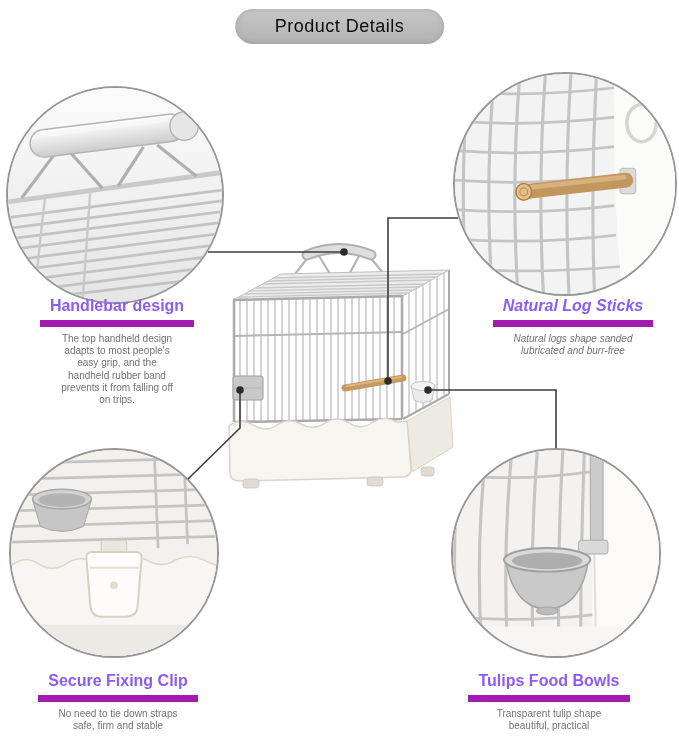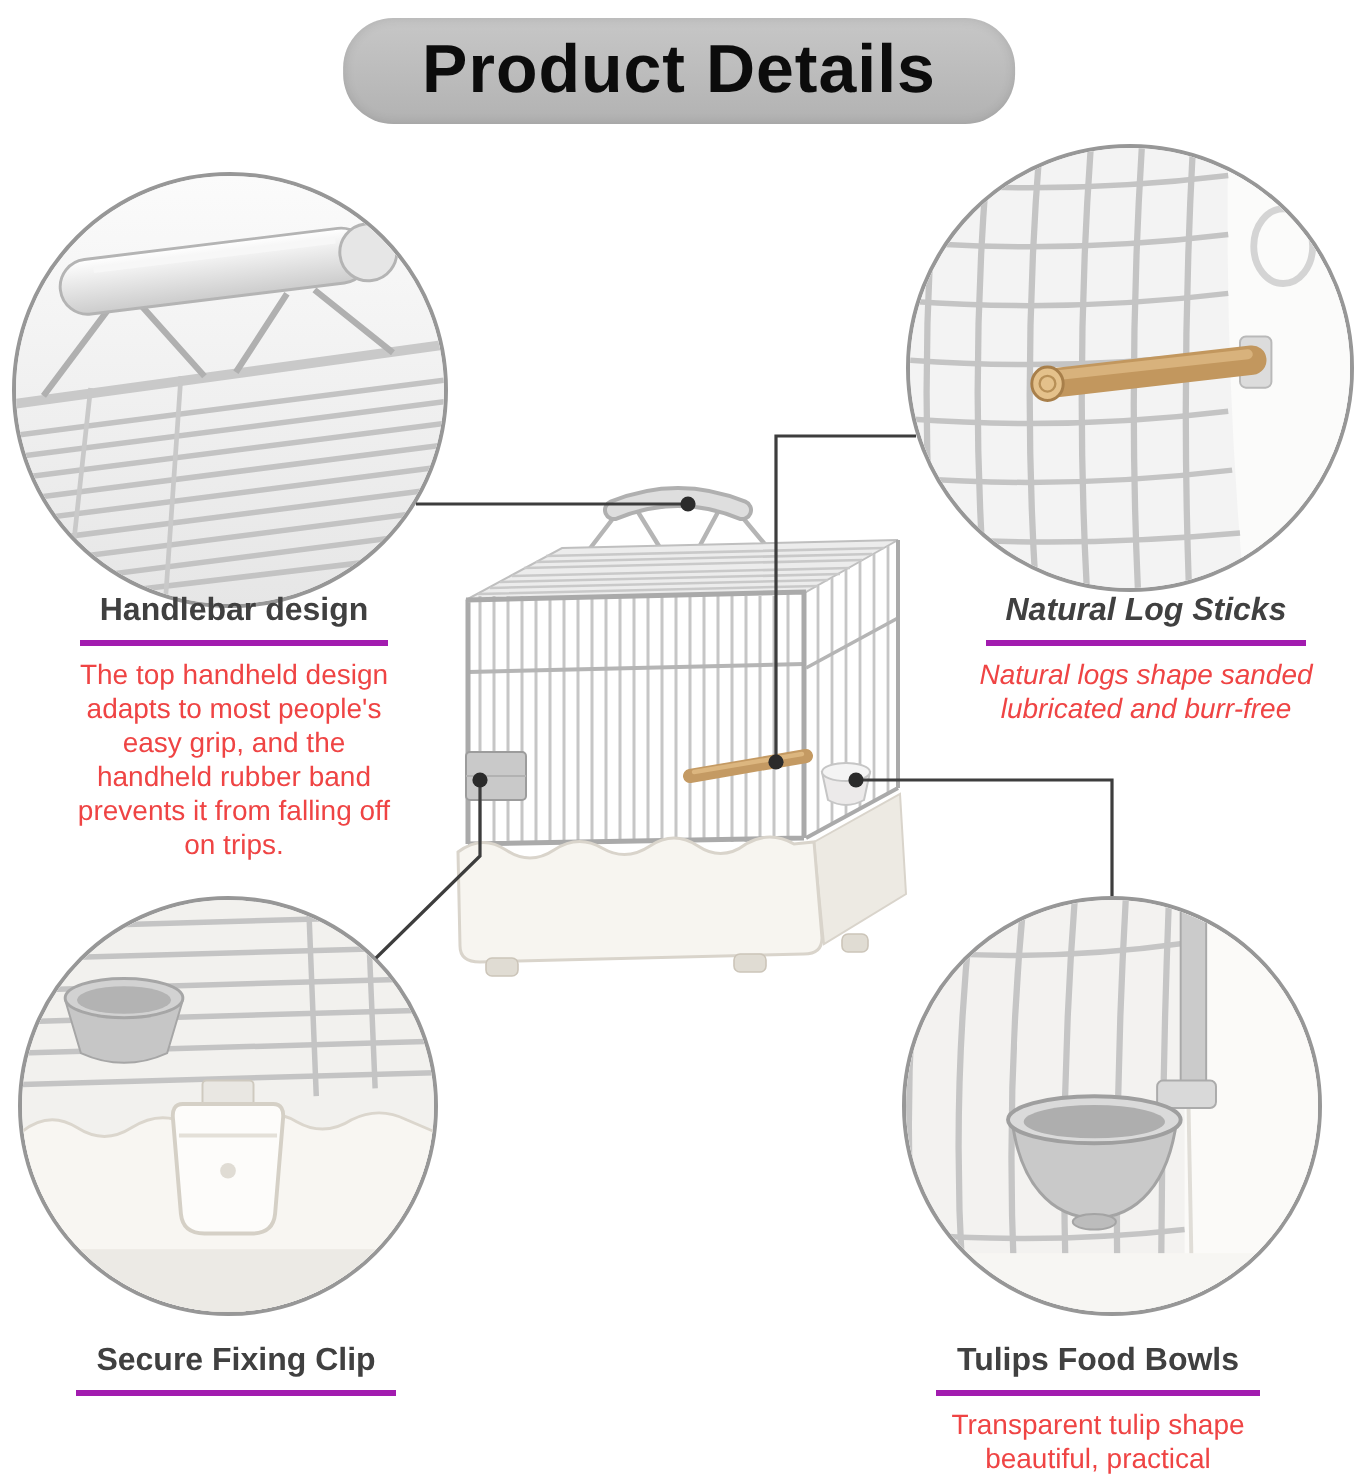--- a/index.html
+++ b/index.html
@@ -7,42 +7,42 @@
     position:relative;width:679px;height:742px;overflow:hidden;background:#ffffff;
     font-family:"Liberation Sans",sans-serif;color:#111;
   }
   
   .banner{
     position:absolute;top:9px;left:50%;transform:translateX(-50%);
     background:linear-gradient(#c7c7c7,#b2b2b2);
     border-radius:25px;padding:7px 40px;z-index:3;
     box-shadow:inset 0 0 6px rgba(0,0,0,.12);
   }
-  .banner span{font-size:34px;font-weight:bold;color:#0c0c0c;letter-spacing:.5px;white-space:nowrap;}
+  .banner span{font-size:18px;font-weight:normal;color:#0c0c0c;letter-spacing:.5px;white-space:nowrap;}
   
   .photo{
     position:absolute;border-radius:50%;border:2px solid #979797;overflow:hidden;
     background:#f2f2f2;box-sizing:border-box;z-index:1;
   }
   .photo svg{display:block;width:100%;height:100%;}
   .photo.tl{left:6px;top:86px;width:218px;height:218px;}
   .photo.tr{left:453px;top:72px;width:224px;height:224px;}
   .photo.bl{left:9px;top:448px;width:210px;height:210px;}
   .photo.br{left:451px;top:448px;width:210px;height:210px;}
   
   .cage{position:absolute;left:207px;top:236px;z-index:2;}
   
   .connectors{position:absolute;left:0;top:0;z-index:4;pointer-events:none;}
   
   .callout-text{position:absolute;text-align:center;z-index:5;}
   .callout-text .label{
-    display:inline-block;font-size:16px;font-weight:bold;color:#404040;
-    border-bottom:3px solid #a21caf;padding:0 10px 5px;margin-bottom:6px;white-space:nowrap;
-  }
-  .callout-text .desc{font-size:14px;line-height:1.22;color:#ef4444;white-space:pre-line;}
+    display:inline-block;font-size:16px;font-weight:bold;color:#8b5cf6;
+    border-bottom:7px solid #a21caf;padding:0 10px 5px;margin-bottom:6px;white-space:nowrap;
+  }
+  .callout-text .desc{font-size:10px;line-height:1.22;color:#737373;white-space:pre-line;}
   .ct-tl{left:12px;top:297px;width:210px;}
   .ct-tr{left:468px;top:297px;width:210px;font-style:italic;}
   .ct-bl{left:8px;top:672px;width:220px;}
   .ct-br{left:439px;top:672px;width:220px;}
 </style>
 </head>
 <body>
 
 <div class="stage">
 
@@ -212,20 +212,22 @@
   </div>
 
   <div class="callout-text ct-tr">
     <div class="label">Natural Log Sticks</div>
     <div class="desc">Natural logs shape sanded
 lubricated and burr-free</div>
   </div>
 
   <div class="callout-text ct-bl">
     <div class="label">Secure Fixing Clip</div>
+    <div class="desc">No need to tie down straps
+safe, firm and stable</div>
   </div>
 
   <div class="callout-text ct-br">
     <div class="label">Tulips Food Bowls</div>
     <div class="desc">Transparent tulip shape
 beautiful, practical</div>
   </div>
 
 </div>
 

